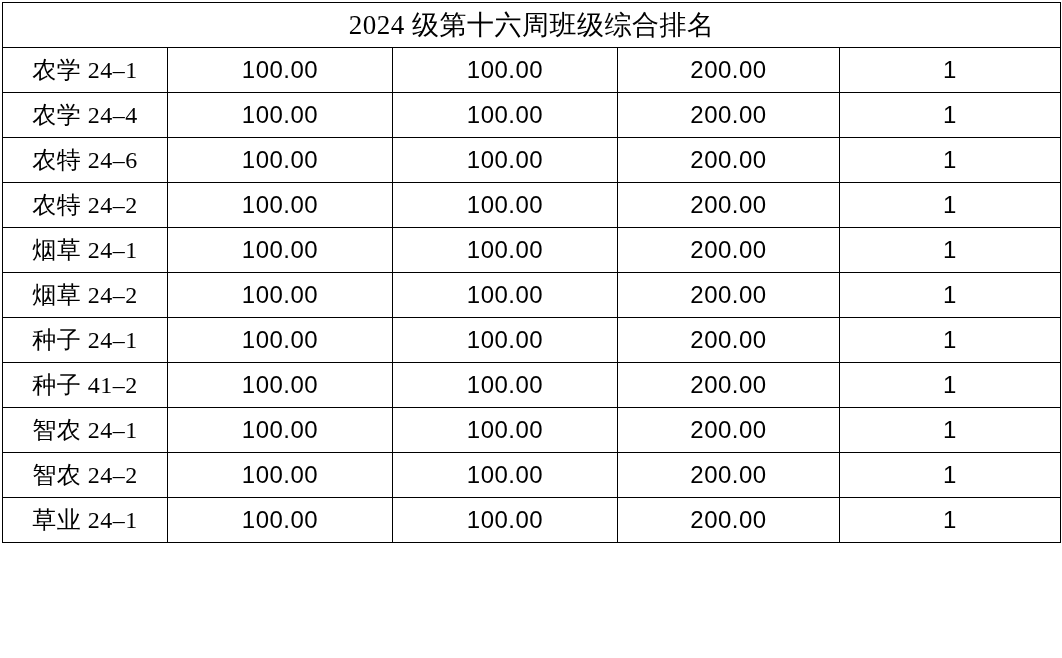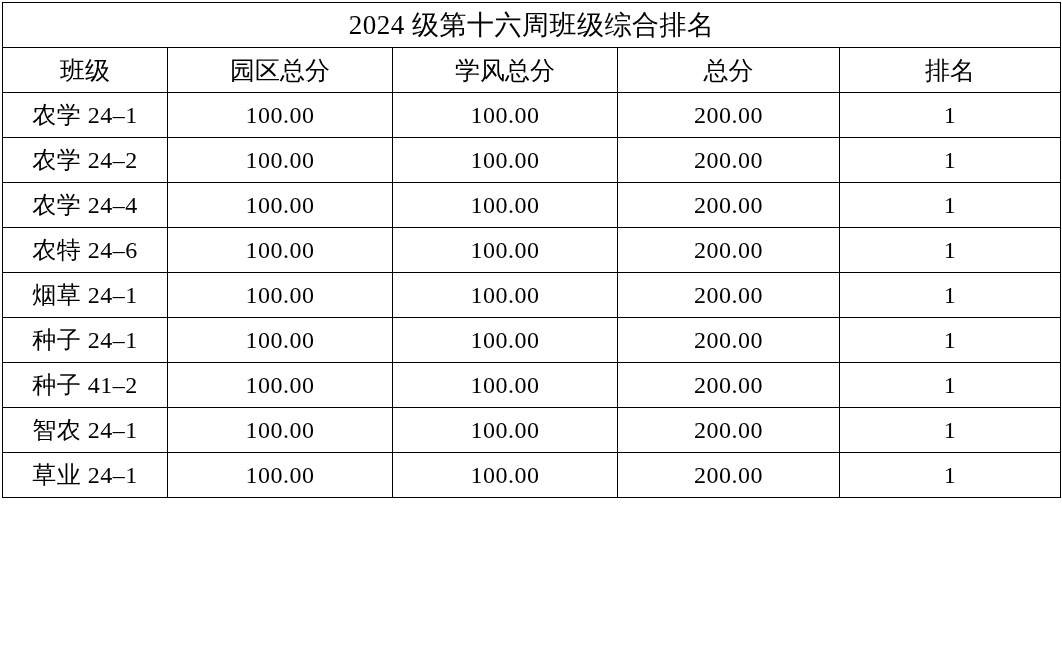--- a/index.html
+++ b/index.html
@@ -46,21 +46,21 @@
   .body-cell {
     height: 44px;
     font-size: 24px;
   }
   .col-class   { width: 165px; }
   .col-campus  { width: 225px; }
   .col-style   { width: 225px; }
   .col-total   { width: 222px; }
   .col-rank    { width: 221px; }
   .num {
-    font-family: Liberation Serif, serif;
+    font-family: Liberation Sans, sans-serif;
     letter-spacing: 0.5px;
   }
   .class-name {
     letter-spacing: 0.5px;
     text-align: center;
     margin-left: 12px;
   }
 </style>
 </head>
 <body>
@@ -71,58 +71,58 @@
       <col class="col-class">
       <col class="col-campus">
       <col class="col-style">
       <col class="col-total">
       <col class="col-rank">
     </colgroup>
     <tbody>
       <tr>
         <td class="title-cell" colspan="5">2024 级第十六周班级综合排名</td>
       </tr>
-      <tr>
-        <td class="header-cell">班级</td>
-        <td class="header-cell">园区总分</td>
-        <td class="header-cell">学风总分</td>
-        <td class="header-cell">总分</td>
-        <td class="header-cell">排名</td>
-      </tr>
 
       <tr>
         <td class="body-cell class-name">农学 24–1</td>
-        <td class="body-cell num">100.00</td>
-        <td class="body-cell num">100.00</td>
-        <td class="body-cell num">200.00</td>
-        <td class="body-cell num">1</td>
-      </tr>
-      <tr>
-        <td class="body-cell class-name">农学 24–2</td>
         <td class="body-cell num">100.00</td>
         <td class="body-cell num">100.00</td>
         <td class="body-cell num">200.00</td>
         <td class="body-cell num">1</td>
       </tr>
       <tr>
         <td class="body-cell class-name">农学 24–4</td>
         <td class="body-cell num">100.00</td>
         <td class="body-cell num">100.00</td>
         <td class="body-cell num">200.00</td>
         <td class="body-cell num">1</td>
       </tr>
       <tr>
         <td class="body-cell class-name">农特 24–6</td>
         <td class="body-cell num">100.00</td>
         <td class="body-cell num">100.00</td>
         <td class="body-cell num">200.00</td>
         <td class="body-cell num">1</td>
       </tr>
       <tr>
+        <td class="body-cell class-name">农特 24–2</td>
+        <td class="body-cell num">100.00</td>
+        <td class="body-cell num">100.00</td>
+        <td class="body-cell num">200.00</td>
+        <td class="body-cell num">1</td>
+      </tr>
+      <tr>
         <td class="body-cell class-name">烟草 24–1</td>
+        <td class="body-cell num">100.00</td>
+        <td class="body-cell num">100.00</td>
+        <td class="body-cell num">200.00</td>
+        <td class="body-cell num">1</td>
+      </tr>
+      <tr>
+        <td class="body-cell class-name">烟草 24–2</td>
         <td class="body-cell num">100.00</td>
         <td class="body-cell num">100.00</td>
         <td class="body-cell num">200.00</td>
         <td class="body-cell num">1</td>
       </tr>
       <tr>
         <td class="body-cell class-name">种子 24–1</td>
         <td class="body-cell num">100.00</td>
         <td class="body-cell num">100.00</td>
         <td class="body-cell num">200.00</td>
@@ -136,20 +136,27 @@
         <td class="body-cell num">1</td>
       </tr>
       <tr>
         <td class="body-cell class-name">智农 24–1</td>
         <td class="body-cell num">100.00</td>
         <td class="body-cell num">100.00</td>
         <td class="body-cell num">200.00</td>
         <td class="body-cell num">1</td>
       </tr>
       <tr>
+        <td class="body-cell class-name">智农 24–2</td>
+        <td class="body-cell num">100.00</td>
+        <td class="body-cell num">100.00</td>
+        <td class="body-cell num">200.00</td>
+        <td class="body-cell num">1</td>
+      </tr>
+      <tr>
         <td class="body-cell class-name">草业 24–1</td>
         <td class="body-cell num">100.00</td>
         <td class="body-cell num">100.00</td>
         <td class="body-cell num">200.00</td>
         <td class="body-cell num">1</td>
       </tr>
     </tbody>
   </table>
 </div>
 

